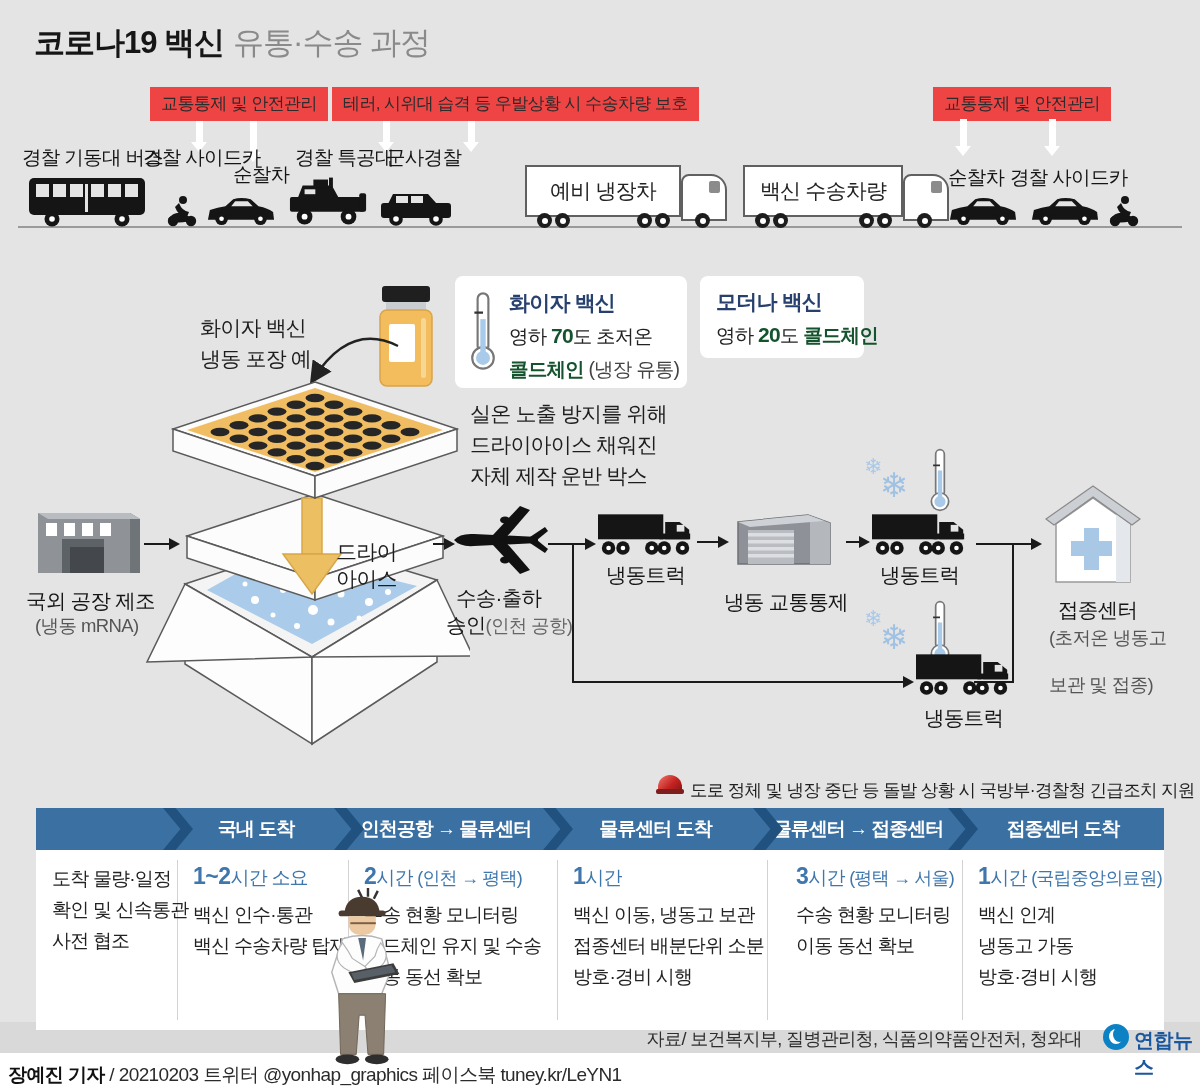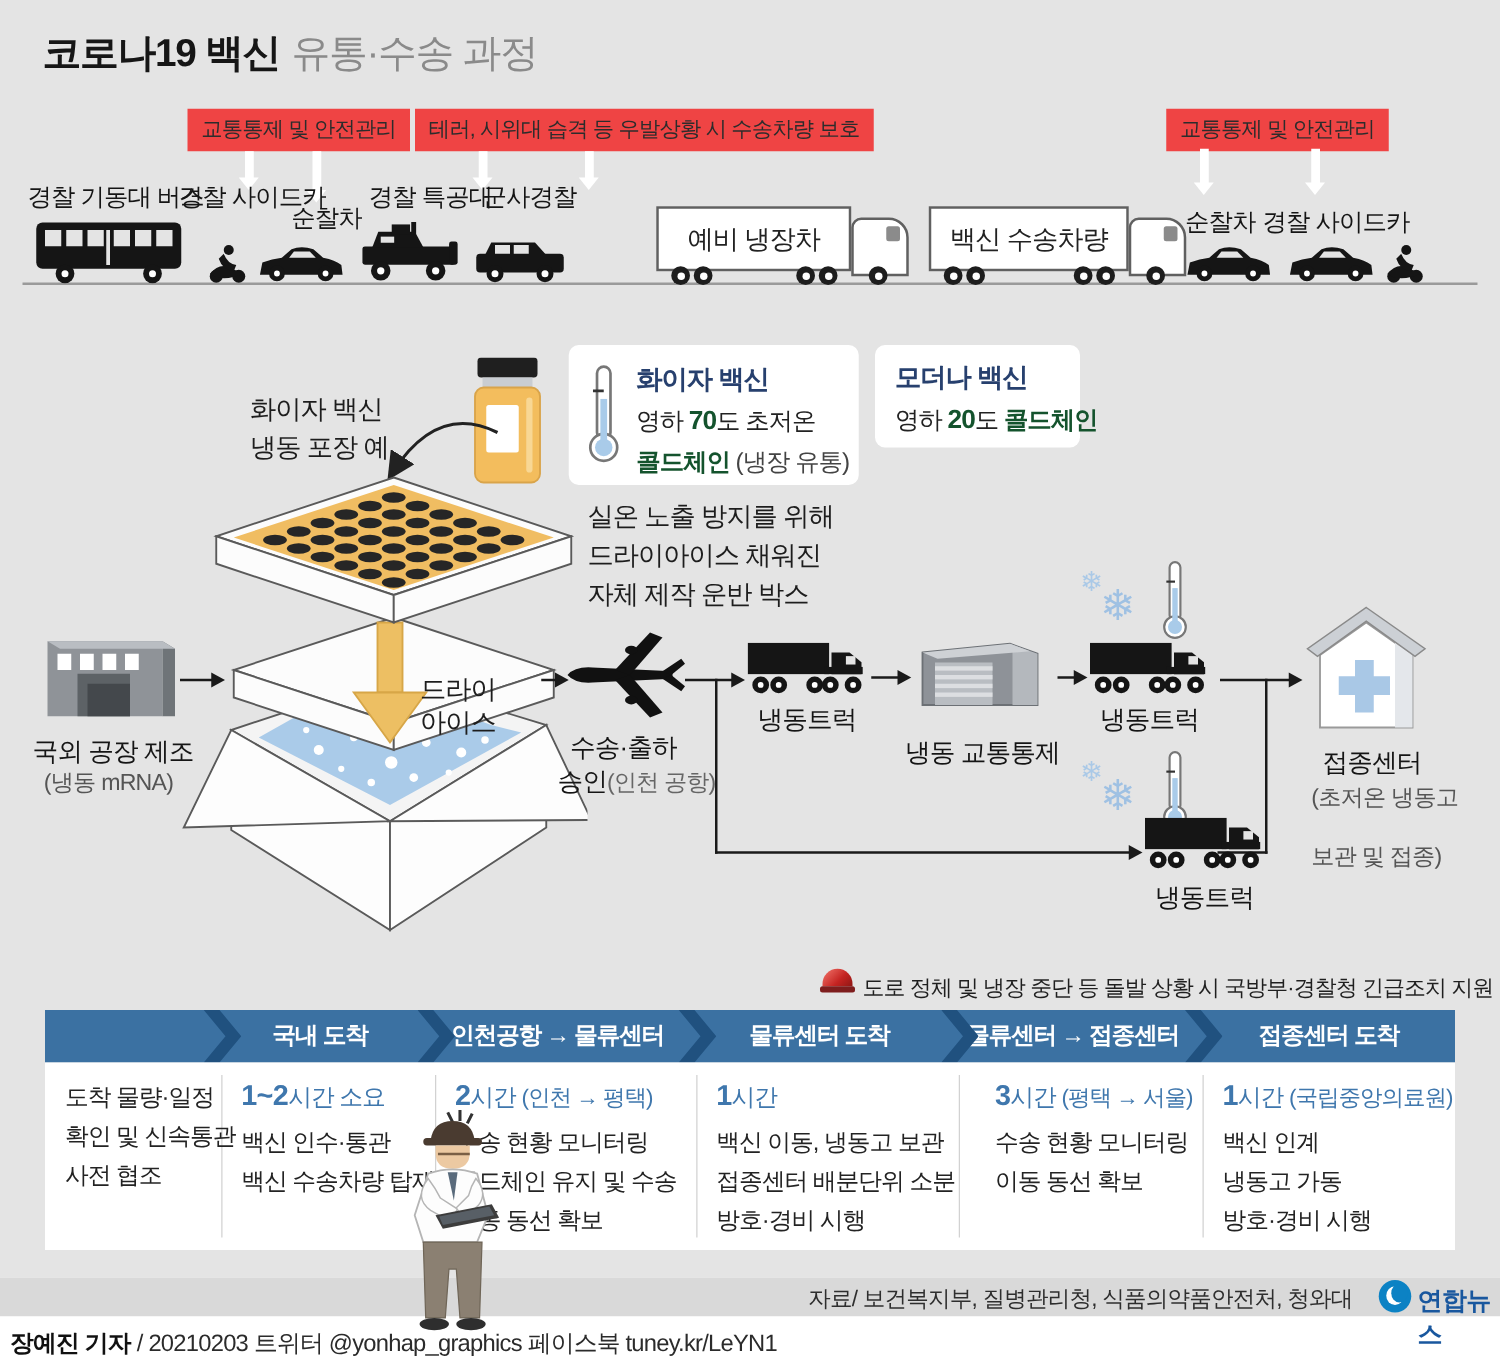--- a/index.html
+++ b/index.html
@@ -40,21 +40,21 @@
   .wt-wheel{position:absolute;width:15px;height:15px;background:#1d1d1d;border-radius:50%;top:48px;}
   .wt-wheel::after{content:'';position:absolute;left:4.5px;top:4.5px;width:6px;height:6px;background:#fff;border-radius:50%;}
   
   .tl-title{position:absolute;font-size:24px;font-weight:bold;color:#1b5a9e;letter-spacing:-0.8px;white-space:nowrap;}
   .tl-alert{position:absolute;font-size:17.5px;color:#1f1f1f;letter-spacing:-0.7px;white-space:nowrap;}
   .hbar{position:absolute;left:36px;top:808px;width:1128px;height:42px;background:#3b71a2;}
   .hseg{position:absolute;top:0;height:42px;line-height:42px;color:#fff;font-weight:bold;
         font-size:19px;text-align:center;letter-spacing:-1px;white-space:nowrap;}
   .chev{position:absolute;top:0;width:30px;height:42px;background:#20517f;
         clip-path:polygon(0 0,42% 0,100% 50%,42% 100%,0 100%,58% 50%);}
-  .tbody{position:absolute;left:36px;top:850px;width:1128px;height:150px;background:#fff;}
+  .tbody{position:absolute;left:36px;top:850px;width:1128px;height:180px;background:#fff;}
   .tsep{position:absolute;top:10px;bottom:10px;width:1px;background:#d2d2d2;}
   .tcol{position:absolute;top:13px;}
   .titem{font-size:19px;color:#232323;letter-spacing:-0.8px;line-height:31px;white-space:nowrap;}
   .ttime{color:#3f77ad;margin-bottom:8px;white-space:nowrap;}
   .tnum{font-size:23px;font-weight:bold;letter-spacing:-0.5px;}
   .tunit{font-size:19px;letter-spacing:-0.8px;}
   .tnote{font-size:18px;letter-spacing:-0.8px;}
   
   .siren{position:absolute;width:28px;height:20px;}
   .siren .dome{position:absolute;left:2px;top:0;width:24px;height:14px;border-radius:12px 12px 0 0;

